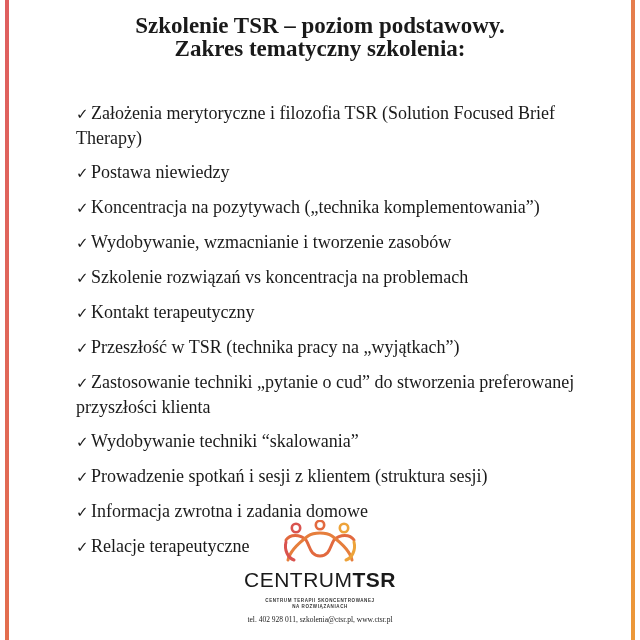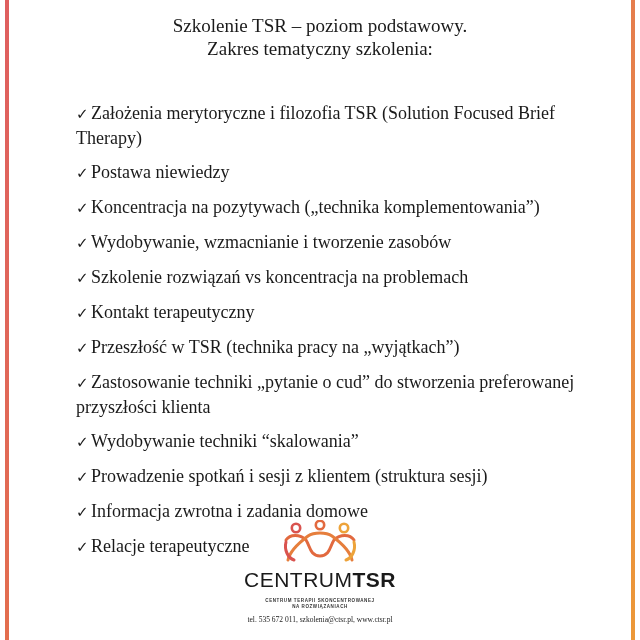--- a/index.html
+++ b/index.html
@@ -10,21 +10,21 @@
     .border-left {
       position: absolute; left: 5px; top: 0; width: 4px; height: 640px;
       background: linear-gradient(to bottom, #df5f5f 0%, #e0665a 50%, #e36e4e 100%);
     }
     .border-right {
       position: absolute; left: 631px; top: 0; width: 4px; height: 640px;
       background: linear-gradient(to bottom, #e57d4d 0%, #e98a42 50%, #ec9838 100%);
     }
     .title {
       position: absolute; left: 0; width: 640px; top: 14px; text-align: center;
-      font-family: "Liberation Serif", serif; font-weight: normal; font-size: 19px; line-height: 23px;
+      font-family: "Liberation Serif", serif; font-weight: bold; font-size: 23px; line-height: 23px;
     }
     .list {
       position: absolute; left: 76px; top: 91px; width: 540px;
       font-family: "Liberation Serif", serif; font-size: 18px; line-height: 24px;
     }
     .item { display: block; margin-top: 10px; }
     .check { display: inline-block; width: 15px; font-family: "DejaVu Sans", sans-serif; font-size: 15px; }
     .logo {
       position: absolute; left: 0; width: 640px; top: 520px; text-align: center;
     }
@@ -84,13 +84,13 @@
   </svg>
 </div>
 
 <div class="brand"><span class="light">CENTRUM</span><span class="bold">TSR</span></div>
 
 <div class="subtitle">
   <div>CENTRUM TERAPII SKONCENTROWANEJ</div>
   <div>NA ROZWIĄZANIACH</div>
 </div>
 
-<div class="contact">tel. 535 672 011, szkolenia@ctsr.pl, www.ctsr.pl</div>
+<div class="contact">tel. 402 928 011, szkolenia@ctsr.pl, www.ctsr.pl</div>
 
 </body></html>

